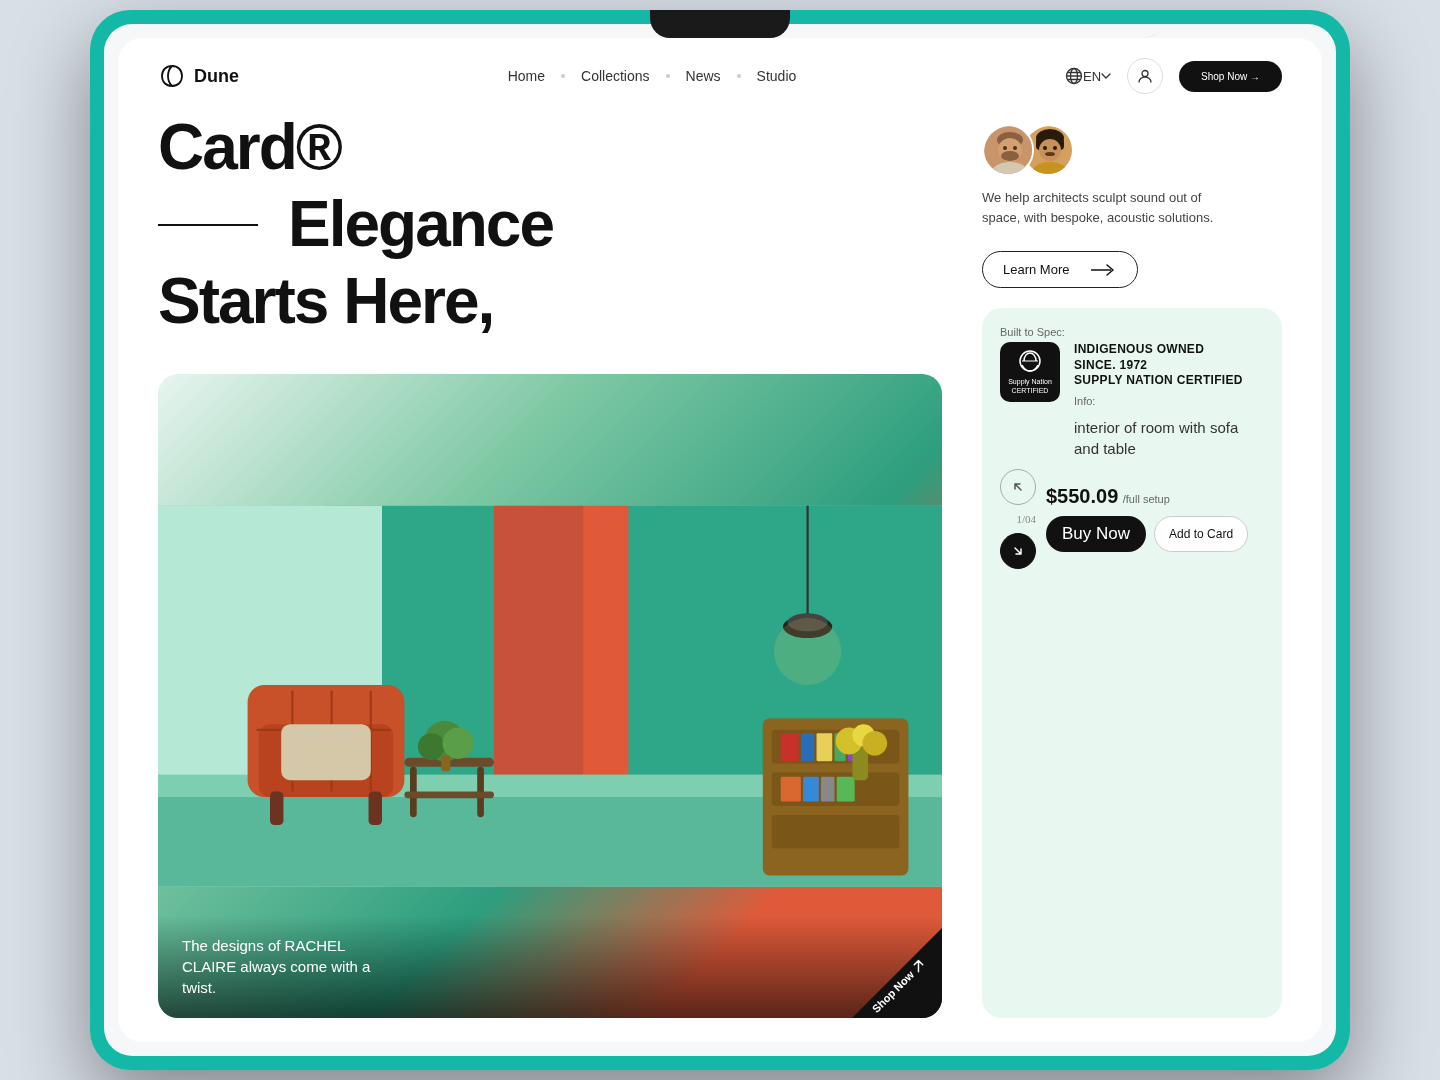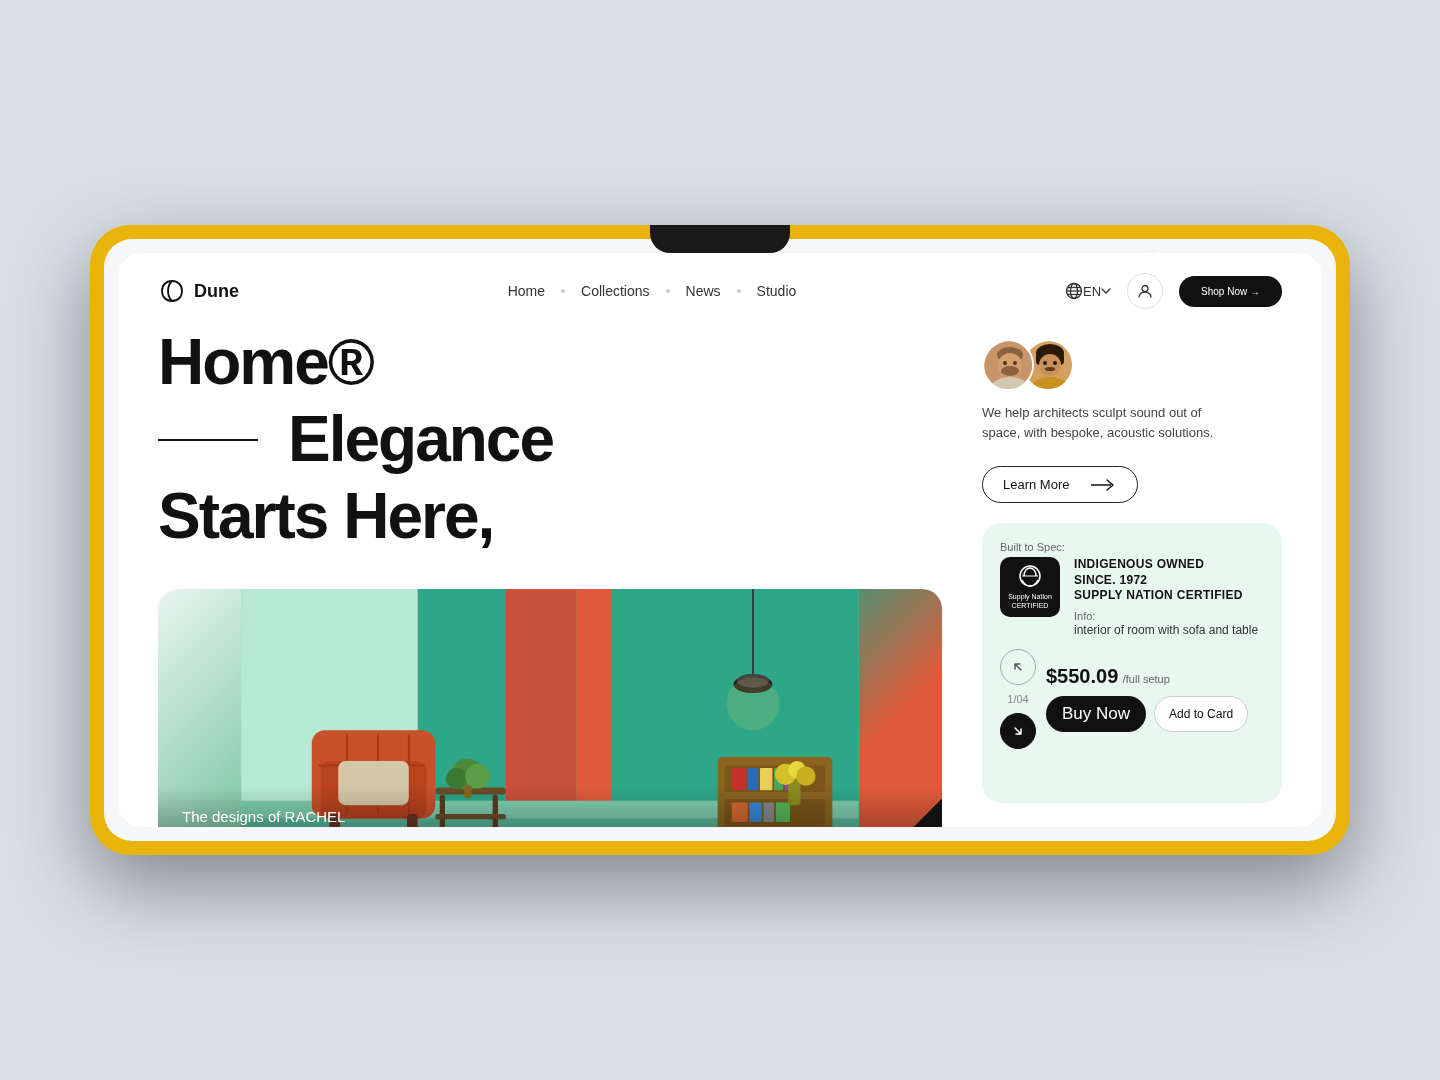--- a/index.html
+++ b/index.html
@@ -7,22 +7,22 @@
       background: #d8dfe6;
       display: flex;
       align-items: center;
       justify-content: center;
       min-height: 100vh;
       font-family: -apple-system, BlinkMacSystemFont, 'Segoe UI', sans-serif;
     }
 
     .device-frame {
       width: 1260px;
-      height: 630px;
-      background: #eab308;
+      height: 1060px;
+      background: #14b8a6;
       border-radius: 40px;
       padding: 14px;
       position: relative;
       box-shadow: 0 30px 80px rgba(0,0,0,0.4);
     }
 
     .device-notch {
       position: absolute;
       top: 0;
       left: 50%;
@@ -353,23 +353,23 @@
       letter-spacing: 0.3px;
     }
 
     .spec-info-label {
       font-size: 11px;
       color: #666;
       margin-top: 6px;
     }
 
     .spec-info-text {
-      font-size: 12px;
+      font-size: 15px;
       color: #333;
-      margin-top: 0;
+      margin-top: 10px;
       line-height: 1.4;
     }
 
     .product-card-footer {
       display: flex;
       align-items: center;
       justify-content: space-between;
       margin-top: 10px;
     }
 
@@ -384,21 +384,22 @@
       cursor: pointer;
       background: transparent;
       color: #555;
       font-size: 14px;
     }
 
     .nav-arrows-col {
       display: flex;
       flex-direction: column;
       gap: 8px;
-      align-items: center;
+      align-items: flex-end;
+      font-family: Liberation Serif, serif;
     }
 
     .page-indicator {
       font-size: 11px;
       color: #888;
       text-align: center;
     }
 
     .price-actions {
       flex: 1;
@@ -512,21 +513,21 @@
 
           <button class="shop-now-btn">Shop Now →</button>
         </div>
       </nav>
 
       <div class="main-content">
 
         <div class="left-col">
 
           <div>
-            <div class="hero-title">Home®</div>
+            <div class="hero-title">Card®</div>
             <div class="hero-title hero-title-line2">
               <span class="title-divider"></span>
               <span>Elegance</span>
             </div>
             <div class="hero-title">Starts Here,</div>
           </div>
 
           <div class="hero-image-container">
 
             <svg class="room-scene" viewBox="0 0 700 340" xmlns="http://www.w3.org/2000/svg">

